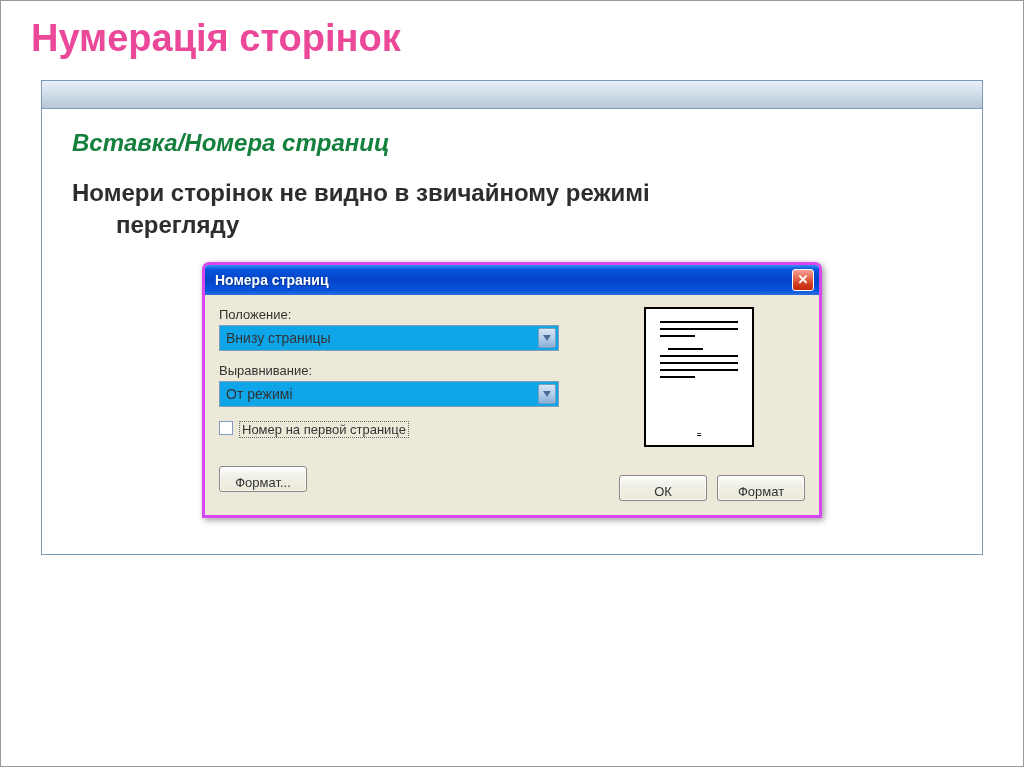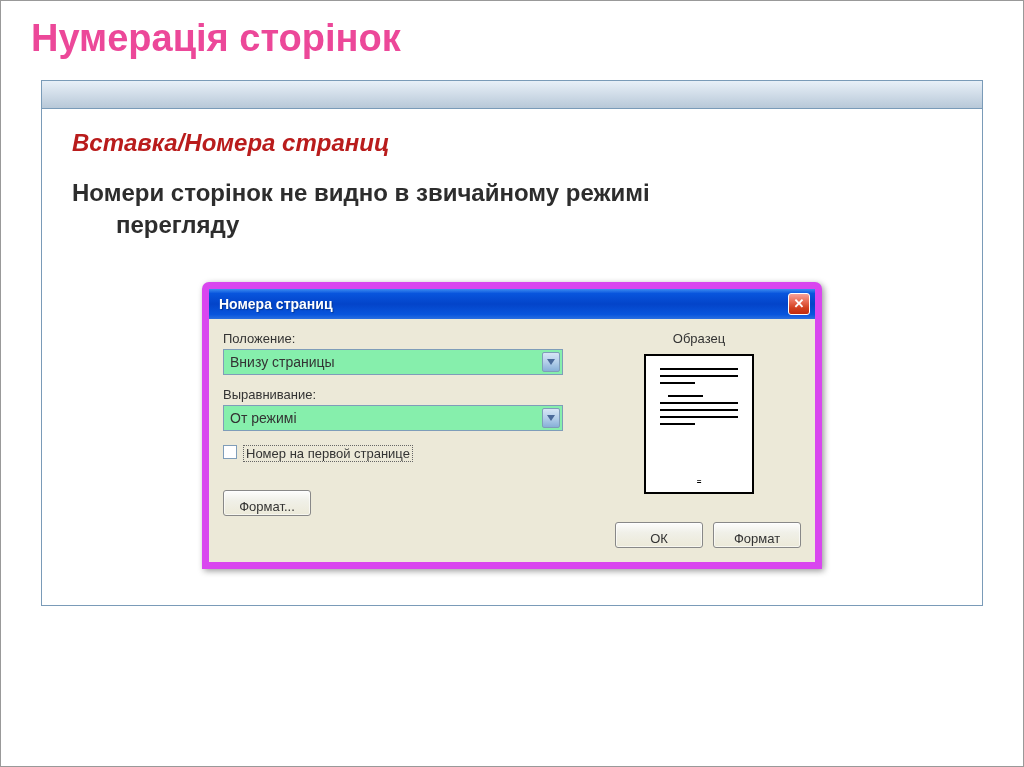--- a/index.html
+++ b/index.html
@@ -37,39 +37,39 @@
       background: linear-gradient(to bottom, #e8f0f8 0%, #d0dce8 50%, #b8c8d8 100%);
       border-bottom: 1px solid #7a9bb8;
     }
     .frame-body {
       padding: 20px 30px 36px 30px;
     }
     .subtitle {
       font-size: 24px;
       font-style: italic;
       font-weight: bold;
-      color: #b91c1c;
+      color: #15803d;
       margin-bottom: 20px;
     }
     .description {
       font-size: 24px;
       font-weight: bold;
       color: #2d2d2d;
       line-height: 1.35;
-      margin-bottom: 40px;
+      margin-bottom: 20px;
       padding-left: 0;
     }
     .description-indent {
       padding-left: 44px;
       display: block;
     }
     .dialog {
       width: 620px;
       margin: 0 auto;
-      border: 7px solid #d946ef;
+      border: 3px solid #d946ef;
       border-radius: 7px 7px 0 0;
       box-shadow: 2px 2px 6px rgba(0,0,0,0.4);
       background: #ece9d8;
       overflow: hidden;
     }
     .dialog-titlebar {
       height: 30px;
       background: linear-gradient(to bottom, #3c8cf0 0%, #0855dd 15%, #0344c9 50%, #0855dd 85%, #2a6fe0 100%);
       display: flex;
       align-items: center;
@@ -107,21 +107,21 @@
     }
     .field-label {
       font-size: 13px;
       color: #333;
       margin-bottom: 3px;
       display: block;
     }
     .dropdown {
       width: 100%;
       height: 26px;
-      background: #86efac;
+      background: #0ea5e9;
       border: 1px solid #7f9db9;
       display: flex;
       align-items: center;
       justify-content: space-between;
       padding: 0 2px 0 6px;
       font-size: 14px;
       color: #333;
       margin-bottom: 12px;
       cursor: pointer;
     }
@@ -272,21 +272,20 @@
               <div class="checkbox"></div>
               <span class="checkbox-label">Номер на первой странице</span>
             </div>
 
             <div class="button-row">
               <button class="btn">Формат...</button>
             </div>
           </div>
 
           <div class="preview-section">
-            <span class="preview-label">Образец</span>
             <div class="preview-page">
               <div class="preview-line"></div>
               <div class="preview-line"></div>
               <div class="preview-line short-left"></div>
               <div class="preview-line short-right" style="margin-top:6px"></div>
               <div class="preview-line"></div>
               <div class="preview-line"></div>
               <div class="preview-line"></div>
               <div class="preview-line short-left"></div>
               <div class="preview-footer">=</div>

